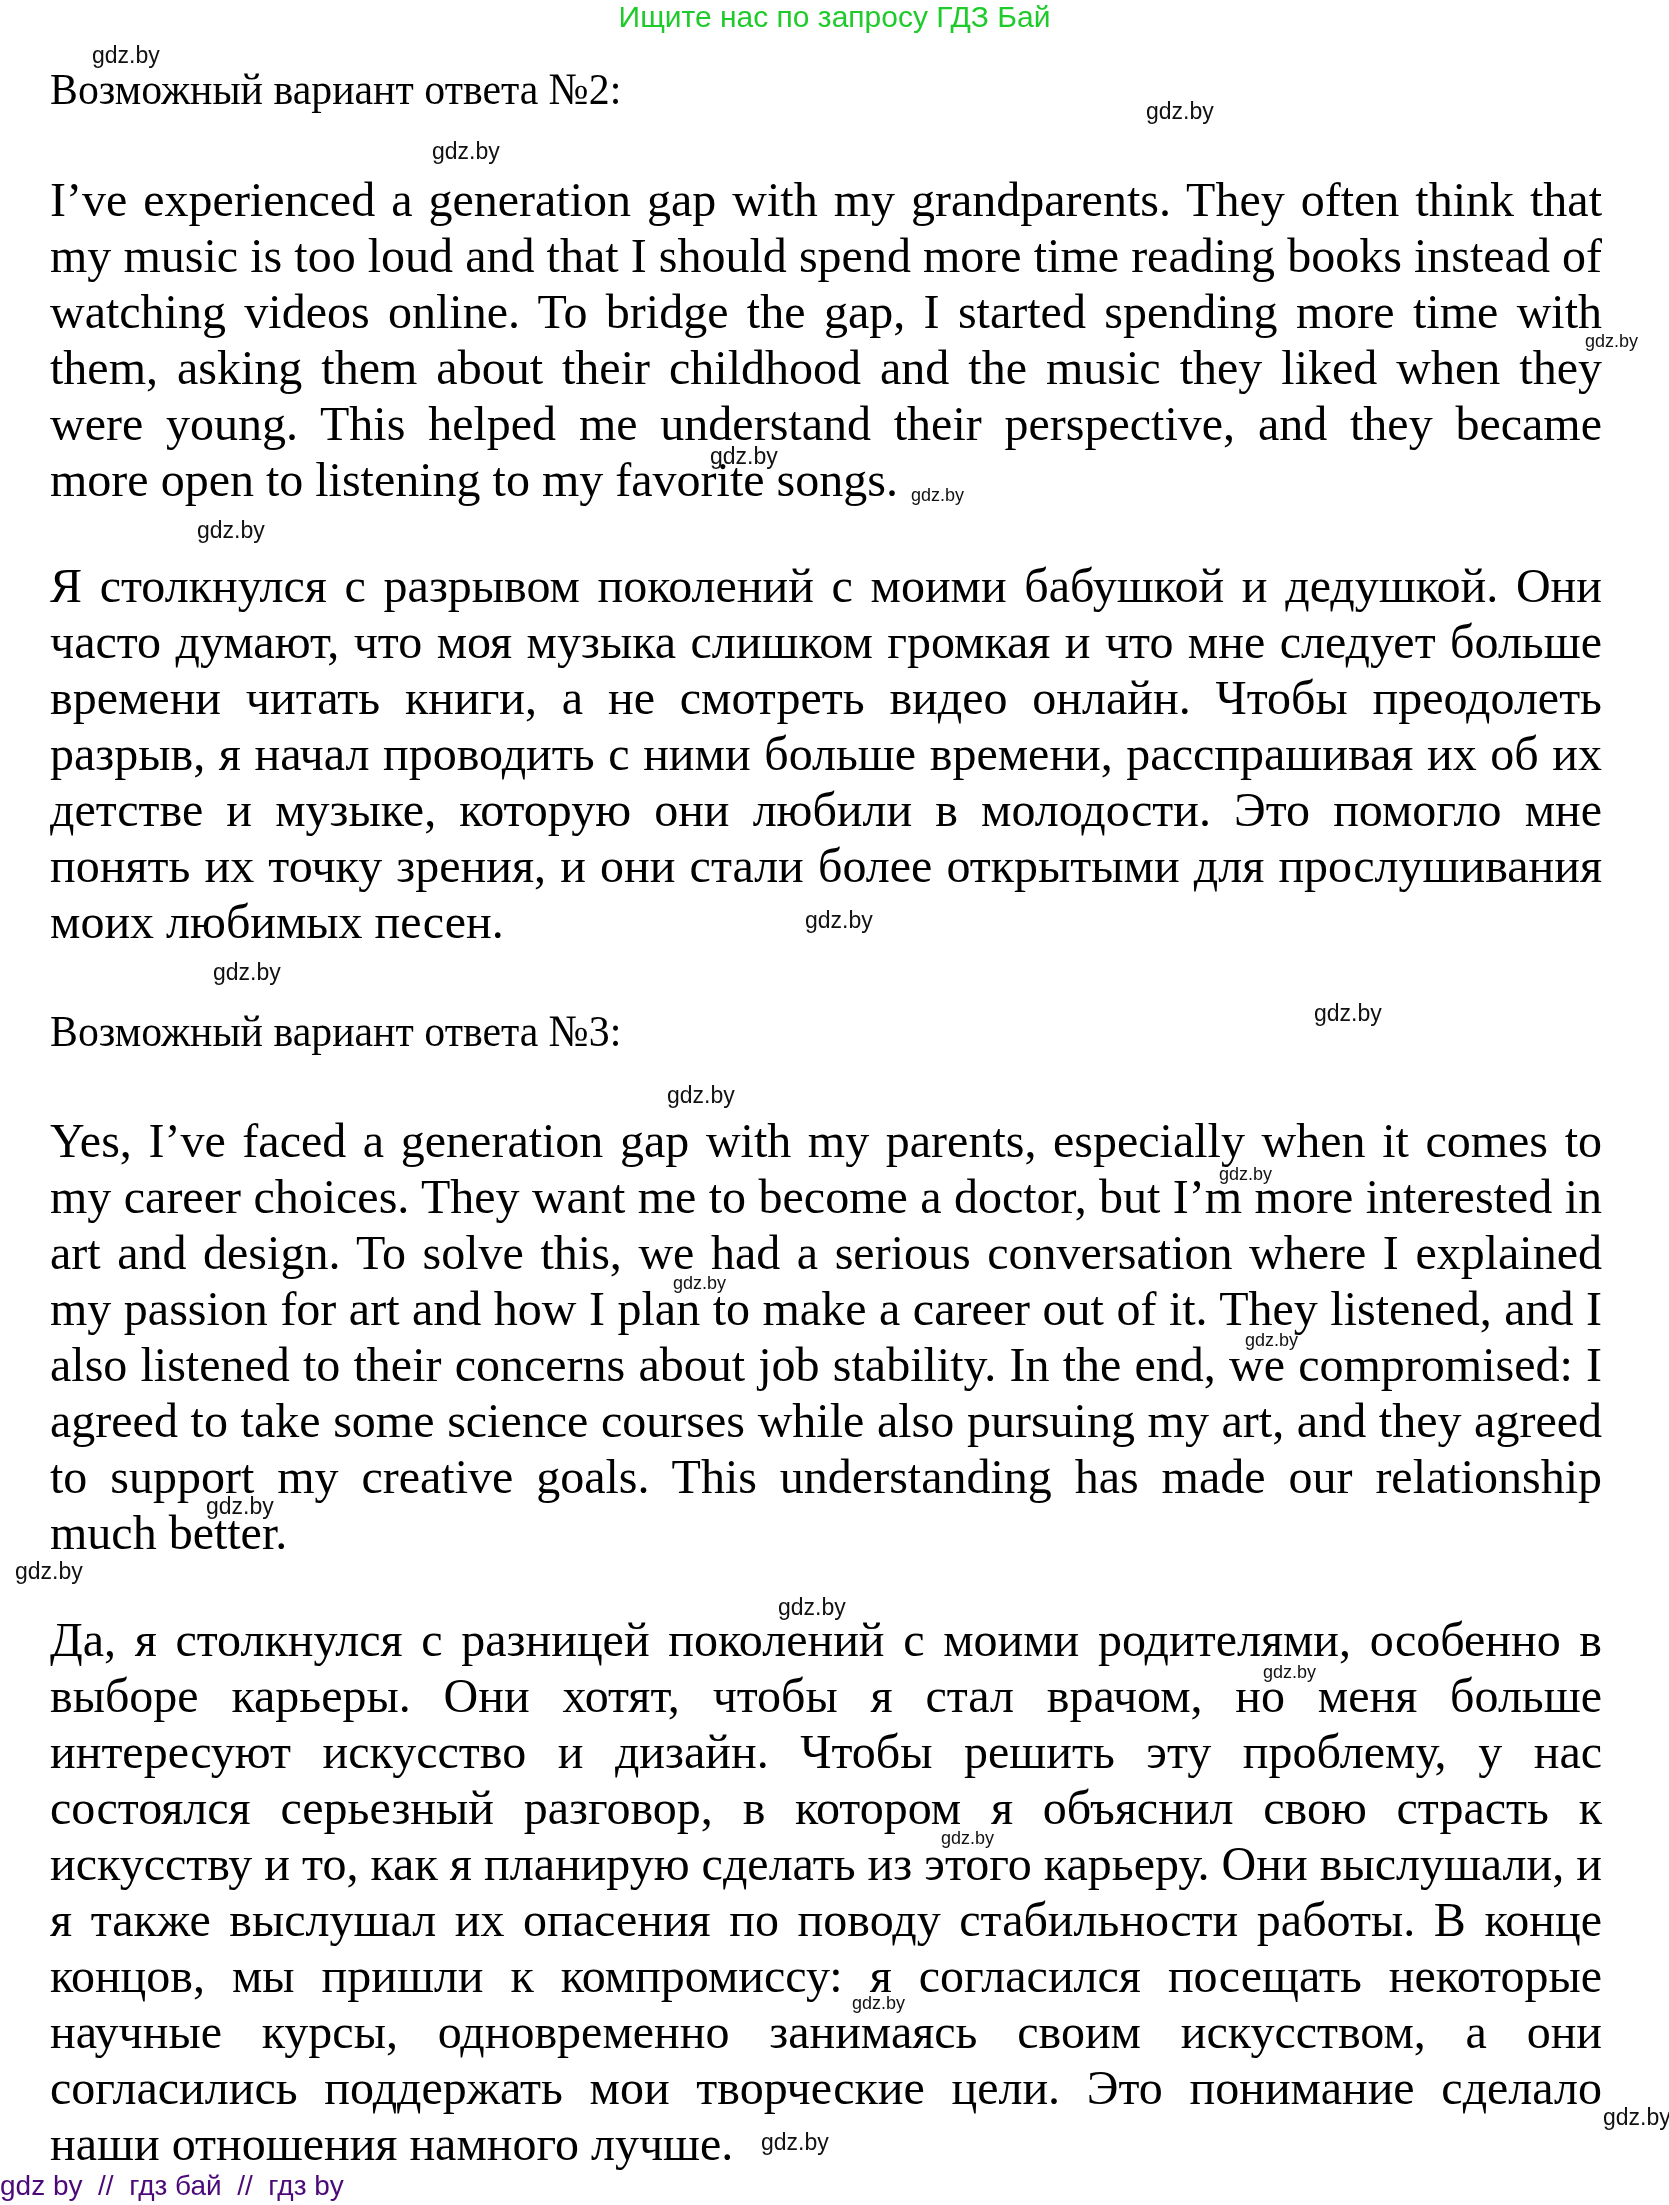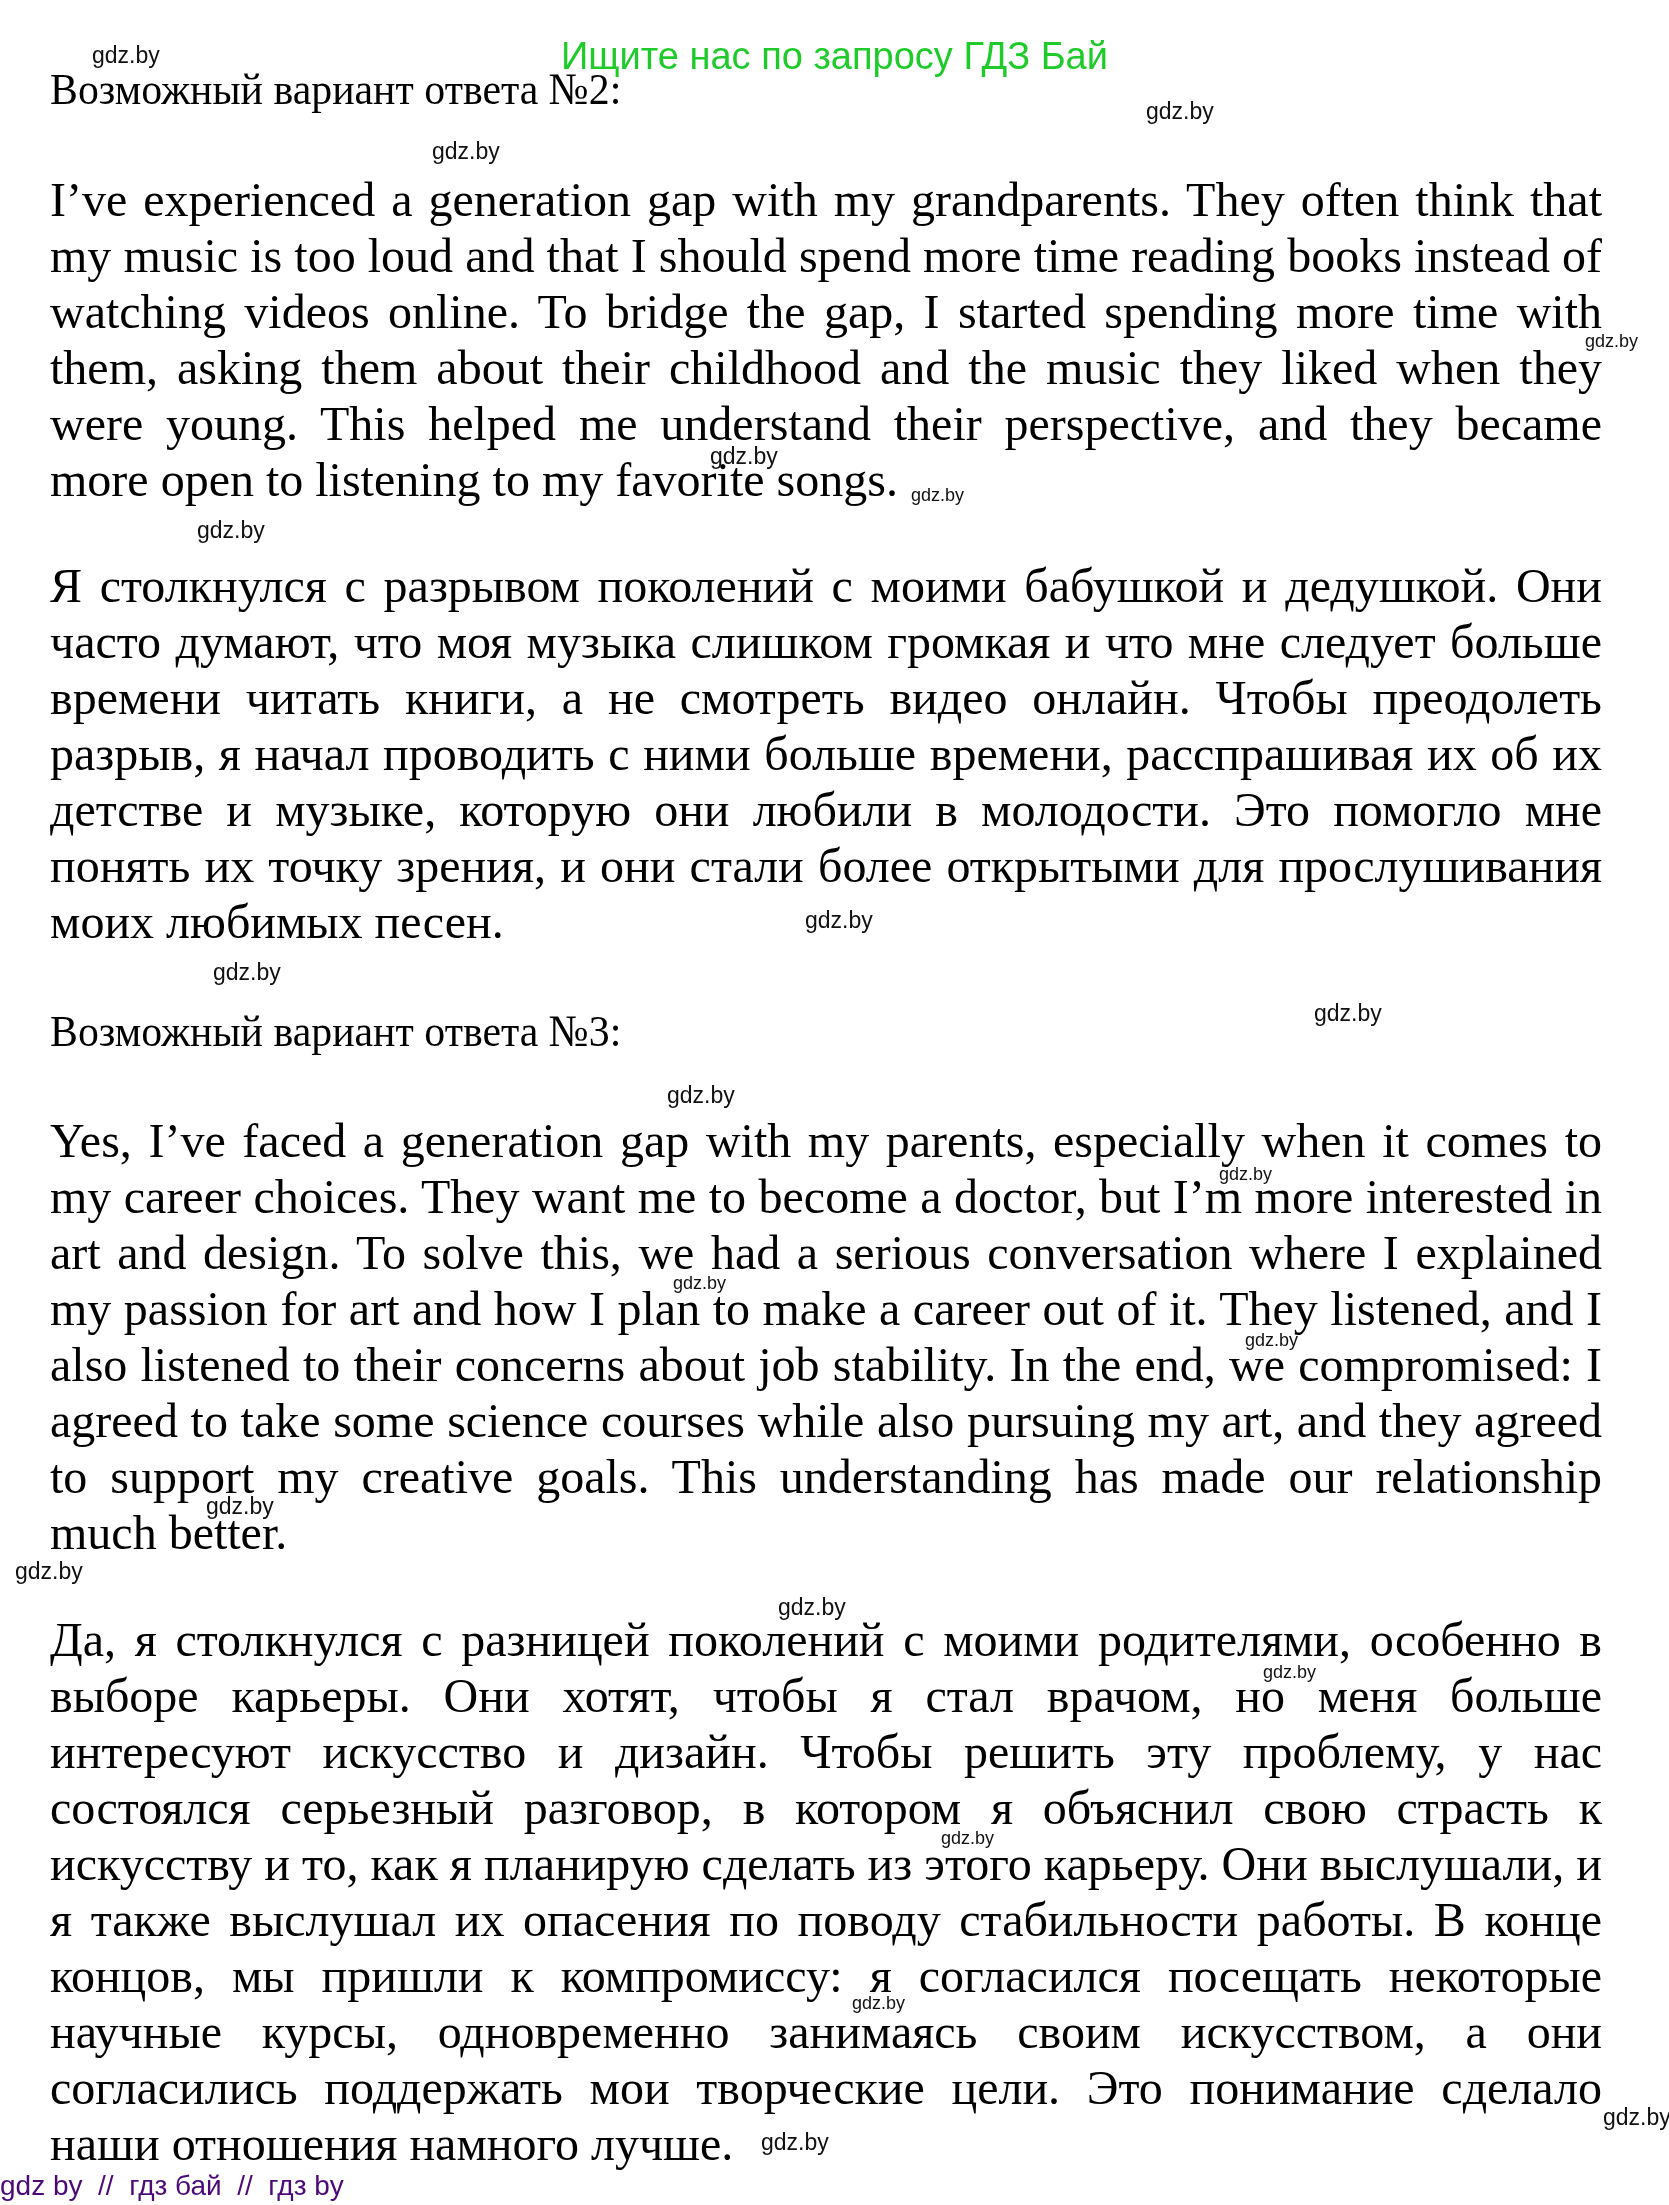--- a/index.html
+++ b/index.html
@@ -1,19 +1,19 @@
 <!DOCTYPE html>
 <html style="font-size:13.2px"><head>
 <meta charset="utf-8">
 <style>
   html, body { margin:0; padding:0; background:#ffffff; }
   body { width:1669px; height:2205px; position:relative; overflow:hidden; }
   .header {
     position:absolute; left:0; right:0; top:0; height:33px; text-align:center;
-    font-family:"Liberation Sans", sans-serif; font-size:38px; color:#1ecb2a; line-height:33px;margin-top:40px;
+    font-family:"Liberation Sans", sans-serif; font-size:30px; color:#1ecb2a; line-height:33px;
   }
   .heading {
     position:absolute; left:50px;
     font-family:"Liberation Serif", serif; font-size:45px; color:#000; line-height:50px;
     white-space:nowrap; transform:scaleX(0.93); transform-origin:left center;
   }
   .para {
     position:absolute; left:50px; width:1552px;
     font-family:"Liberation Serif", serif; font-size:48px; color:#000;
     line-height:56px; text-align:justify; text-align-last:left;

